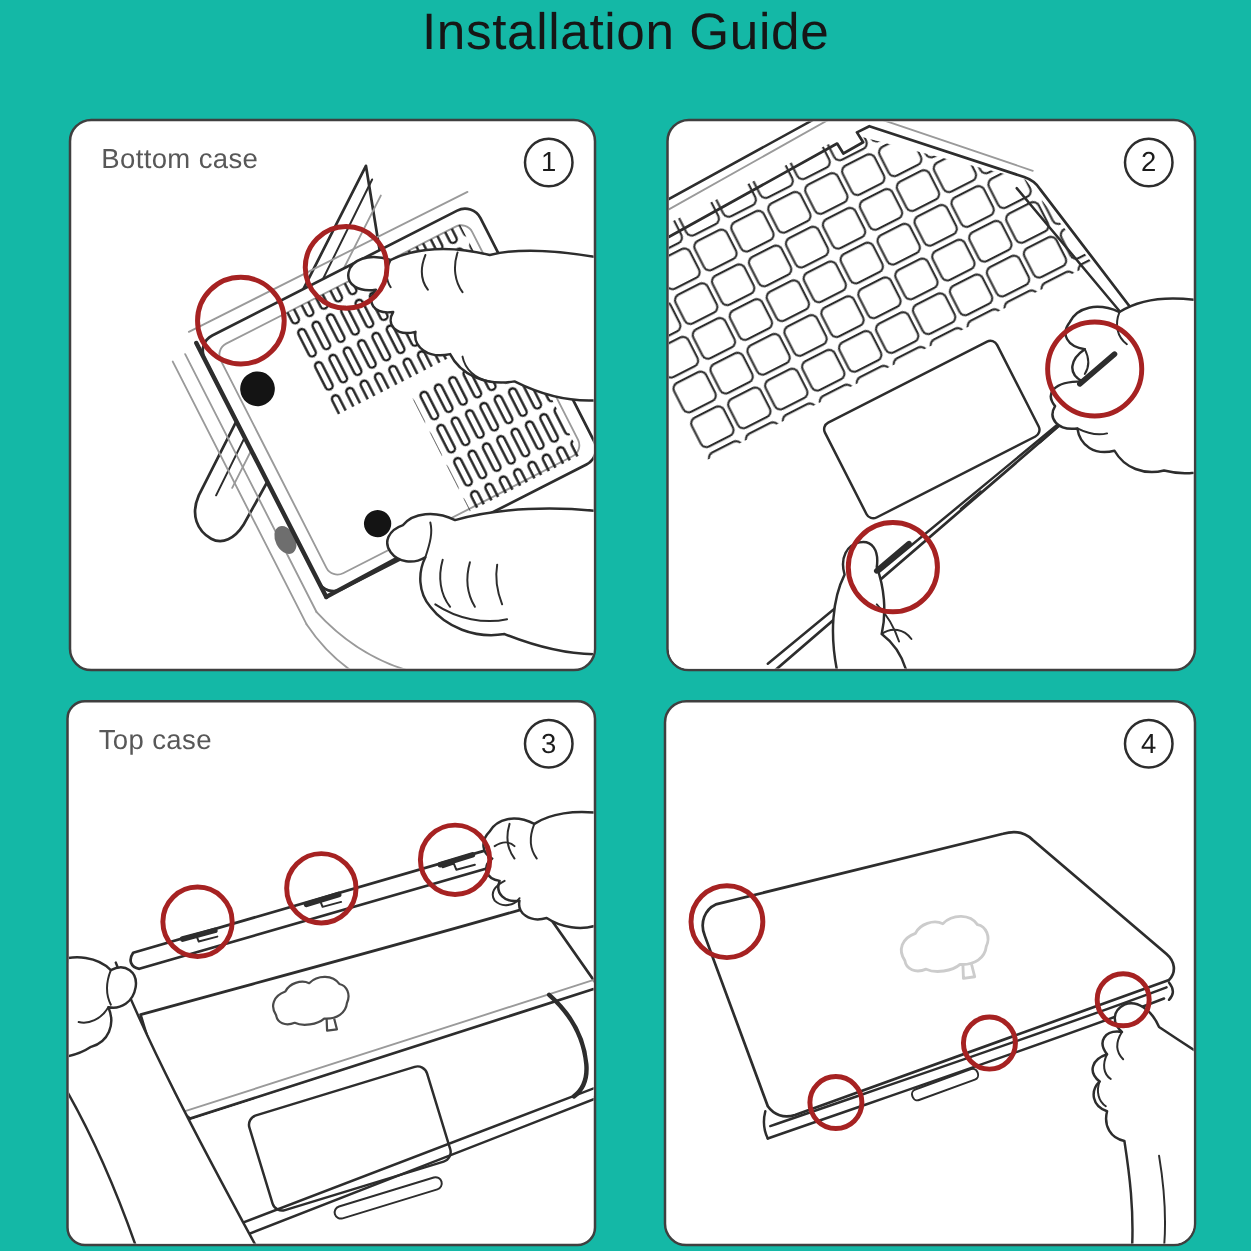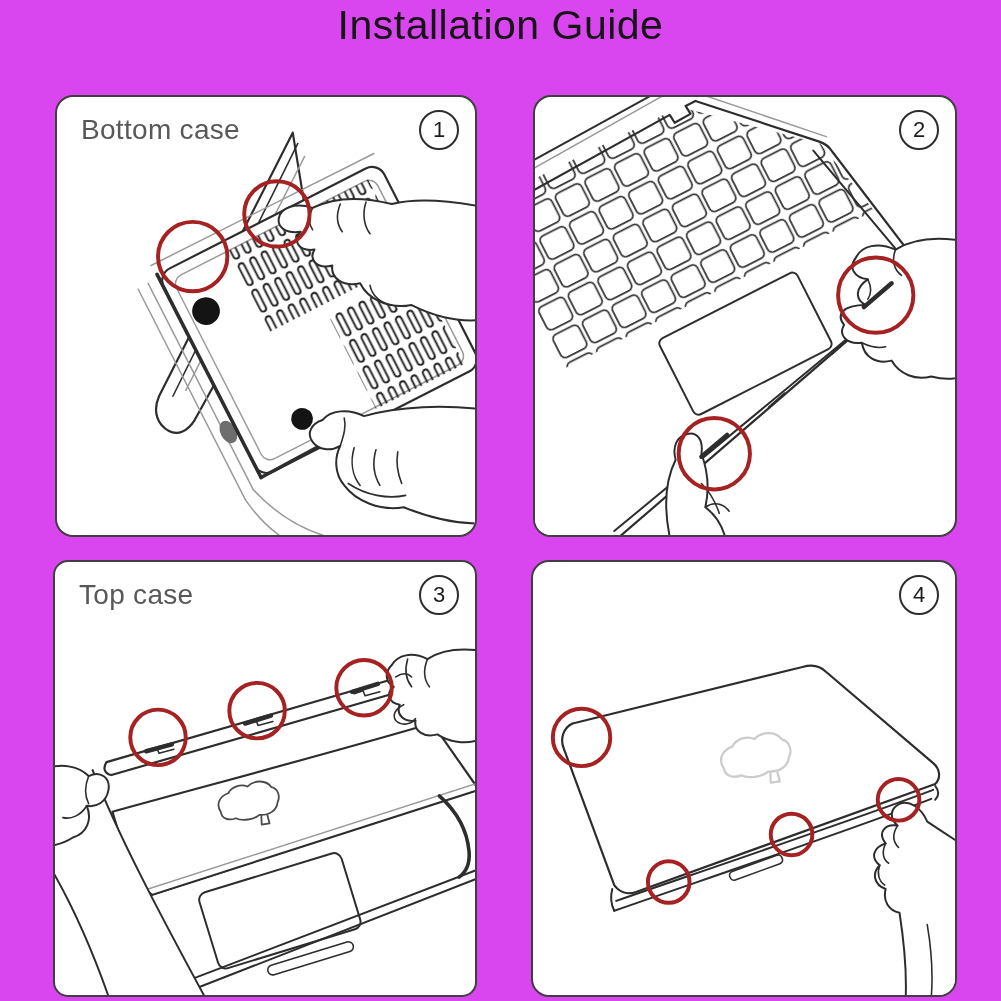--- a/index.html
+++ b/index.html
@@ -1,38 +1,38 @@
 <!DOCTYPE html>
 <html style="--highlight-red: #a62222; --line-dark: #2d2d2d; --line-light: #9a9a9a; --label-gray: #585858; --border-gray: #3f3f3f; --title-black: #161616; --apple-faint: #cccccc;"><head>
 <meta charset="utf-8">
 <style>
   html,body{margin:0;padding:0;}
   body{
     width:1001px;height:1001px;overflow:hidden;
     background:#ffffff;
     font-family:"Liberation Sans", sans-serif;
   }
-  .page{position:relative;width:1001px;height:1001px;background:#d946ef;}
+  .page{position:relative;width:1001px;height:1001px;background:#14b8a6;}
   .page-title{
     position:absolute;top:2px;left:0;width:100%;
     text-align:center;font-size:41px;font-weight:400;
     color:var(--title-black,#161616);letter-spacing:.5px;margin:0;
   }
   .panel{
     position:absolute;box-sizing:border-box;background:#ffffff;
     border:2px solid var(--border-gray,#3f3f3f);border-radius:18px;
     overflow:hidden;
   }
   #panel1{left:55px;top:95px;width:422px;height:442px;}
   #panel2{left:533px;top:95px;width:424px;height:442px;}
   #panel3{left:53px;top:560px;width:424px;height:437px;border-radius:15px;}
   #panel4{left:531px;top:560px;width:426px;height:437px;}
   .panel svg.art{position:absolute;left:0;top:0;width:100%;height:100%;overflow:hidden;}
   .panel-label{
-    position:absolute;top:17px;left:24px;font-size:28px;
+    position:absolute;top:17px;left:24px;font-size:22px;
     color:var(--label-gray,#585858);letter-spacing:.3px;
   }
   .step-badge{
     position:absolute;top:13px;right:16px;width:36px;height:36px;
     border:2px solid var(--line-dark,#222);border-radius:50%;
     display:flex;align-items:center;justify-content:center;
     font-size:22px;color:#1c1c1c;background:#fff;
   }
   
   .ln{fill:none;stroke:var(--line-dark,#2d2d2d);stroke-width:2;stroke-linecap:round;stroke-linejoin:round;}

